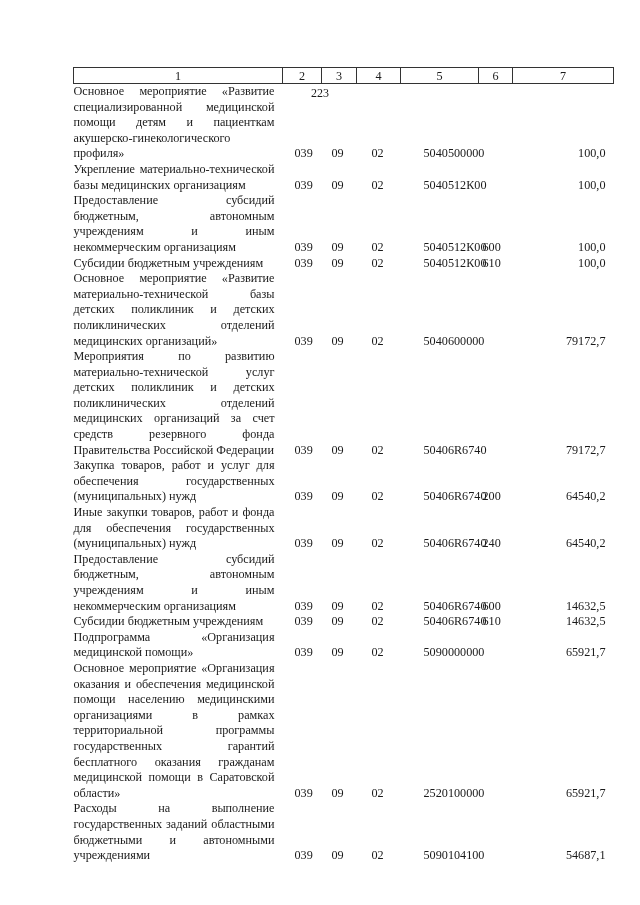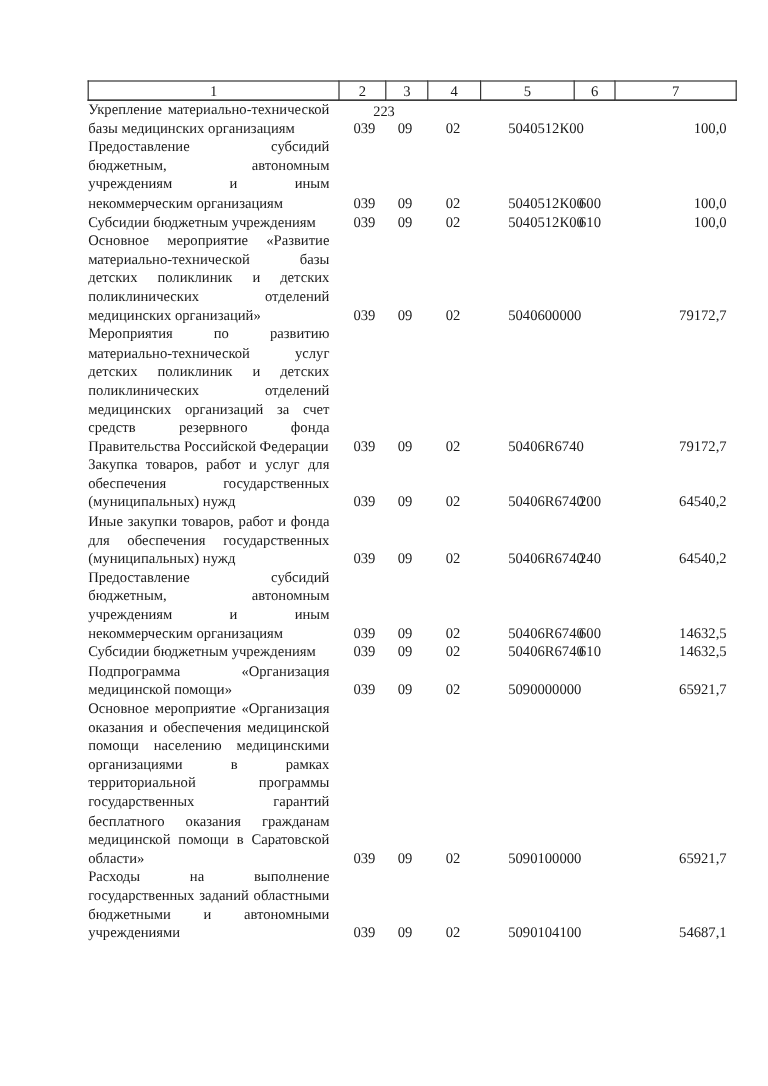--- a/index.html
+++ b/index.html
@@ -44,20 +44,29 @@
       <th>1</th>
       <th>2</th>
       <th>3</th>
       <th>4</th>
       <th>5</th>
       <th>6</th>
       <th>7</th>
     </tr>
   </thead>
   <tbody id="tbody">
+      <tr>
+        <td class="desc">Основное мероприятие «Развитие специализированной медицинской помощи детям и пациенткам акушерско-гинекологического профиля»</td>
+        <td class="code c-gr">039</td>
+        <td class="code c-sec">09</td>
+        <td class="code c-sub">02</td>
+        <td class="code c-csr">5040500000</td>
+        <td class="code c-vr"></td>
+        <td class="amt">100,0</td>
+      </tr>
       <tr>
         <td class="desc">Укрепление материально-технической базы медицинских организациям</td>
         <td class="code c-gr">039</td>
         <td class="code c-sec">09</td>
         <td class="code c-sub">02</td>
         <td class="code c-csr">5040512К00</td>
         <td class="code c-vr"></td>
         <td class="amt">100,0</td>
       </tr>
       <tr>
@@ -139,21 +148,21 @@
         <td class="code c-sub">02</td>
         <td class="code c-csr">5090000000</td>
         <td class="code c-vr"></td>
         <td class="amt">65921,7</td>
       </tr>
       <tr>
         <td class="desc">Основное мероприятие «Организация оказания и обеспечения медицинской помощи населению медицинскими организациями в рамках территориальной программы государственных гарантий бесплатного оказания гражданам медицинской помощи в Саратовской области»</td>
         <td class="code c-gr">039</td>
         <td class="code c-sec">09</td>
         <td class="code c-sub">02</td>
-        <td class="code c-csr">5090100000</td>
+        <td class="code c-csr">2520100000</td>
         <td class="code c-vr"></td>
         <td class="amt">65921,7</td>
       </tr>
       <tr>
         <td class="desc">Расходы на выполнение государственных заданий областными бюджетными и автономными учреждениями</td>
         <td class="code c-gr">039</td>
         <td class="code c-sec">09</td>
         <td class="code c-sub">02</td>
         <td class="code c-csr">5090104100</td>
         <td class="code c-vr"></td>

